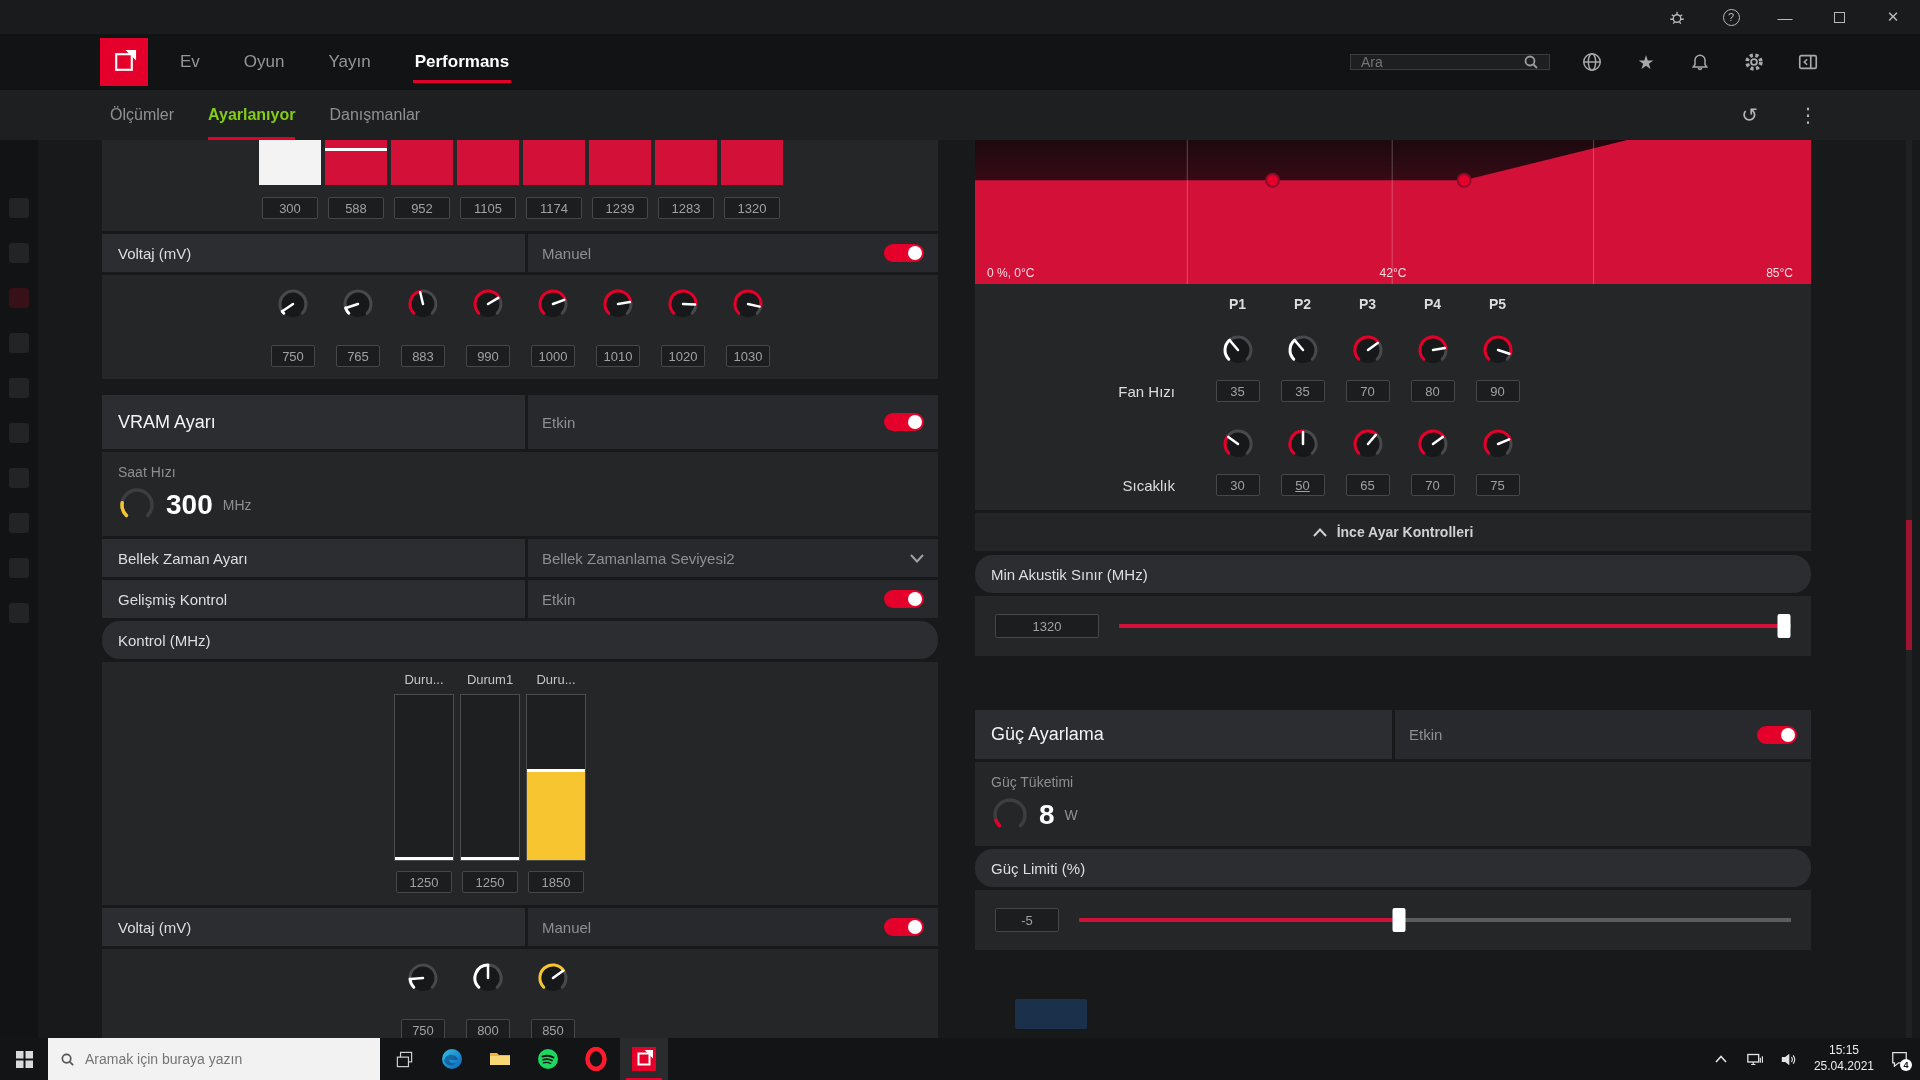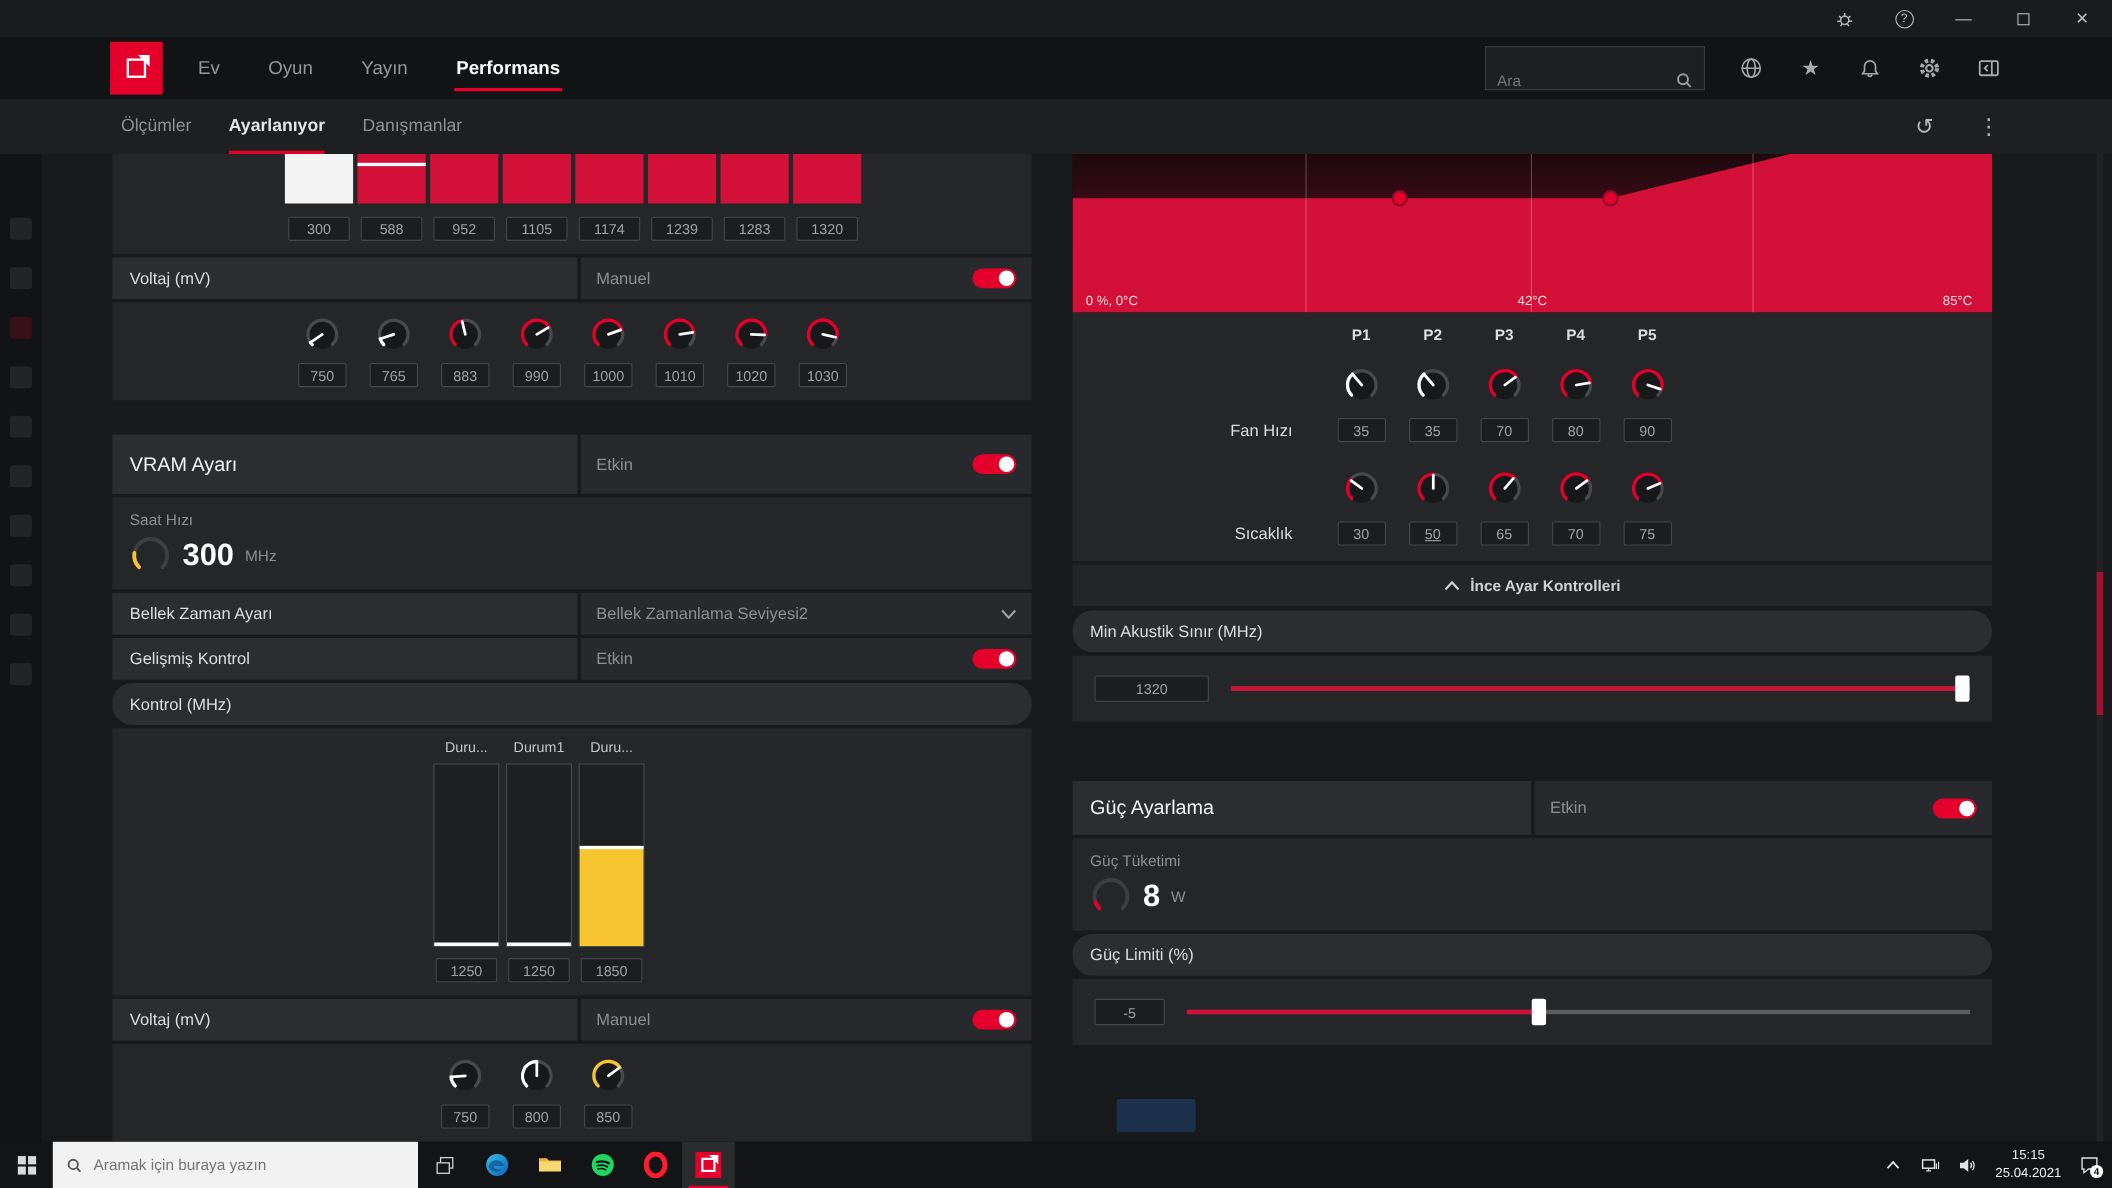--- a/index.html
+++ b/index.html
@@ -14,29 +14,29 @@
   .max-box{width:11px;height:11px;border:1.5px solid #b7b9ba;display:inline-block;}
 
   
   .mainnav{position:absolute;top:34px;left:0;right:0;height:56px;background:#111315;display:flex;align-items:center;}
   .amd-logo{width:48px;height:48px;background:#e4002b;margin-left:100px;display:flex;align-items:center;justify-content:center;flex:none;}
   .nav-items{display:flex;gap:44px;margin-left:32px;height:100%;align-items:center;}
   .nav-item{color:#94979a;font-size:17px;position:relative;height:100%;display:flex;align-items:center;cursor:default;}
   .nav-item.active{color:#fff;font-weight:700;}
   .nav-item.active::after{content:"";position:absolute;left:-2px;right:-2px;bottom:7px;height:3px;background:#e4002b;}
   .nav-right{margin-left:auto;display:flex;align-items:center;gap:30px;padding-right:100px;}
-  .searchbox{width:200px;height:40px;background:#1d1f21;border:1px solid #3a3d3f;display:flex;align-items:flex-end;padding:0 10px;gap:8px;}
+  .searchbox{width:200px;height:16px;background:#1d1f21;border:1px solid #3a3d3f;display:flex;align-items:center;padding:0 10px;gap:8px;}
   .searchbox input{flex:1;background:transparent;border:none;outline:none;color:#cfd1d2;font-size:14px;font-family:inherit;min-width:0;}
   .nico{width:24px;height:24px;display:flex;align-items:center;justify-content:center;color:#a7aaac;font-size:19px;}
 
   
   .subnav{position:absolute;top:90px;left:0;right:0;height:50px;background:#1d1f21;display:flex;align-items:center;}
   .subnav-items{display:flex;gap:34px;margin-left:110px;height:100%;}
   .subnav-item{color:#8f9294;font-size:16px;position:relative;height:100%;display:flex;align-items:center;cursor:default;}
-  .subnav-item.active{color:#e5e5e5;font-weight:700;}
+  .subnav-item.active{color:#84cc16;font-weight:700;}
   .subnav-item.active::after{content:"";position:absolute;left:0;right:0;bottom:0;height:3px;background:#e4002b;}
   .subnav-right{margin-left:auto;display:flex;gap:40px;padding-right:102px;color:#b5b7b8;font-size:20px;}
 
   
   .content{position:absolute;top:140px;left:0;width:1920px;height:898px;background:#17191a;overflow:hidden;}
   .leftstrip{position:absolute;left:0;top:0;width:38px;height:100%;background:#121314;}
   .strip-sq{position:absolute;left:9px;width:20px;height:20px;border-radius:3px;background:#222426;}
   .panel{position:absolute;}
   .pL{left:102px;width:836px;}
   .pR{left:975px;width:836px;}
@@ -56,21 +56,21 @@
   .vbox{height:22px;min-width:44px;background:#1b1d1f;border:1px solid #45484b;border-radius:2px;color:#9fa2a4;font-size:13px;display:flex;align-items:center;justify-content:center;padding:0 4px;}
 
   
   .bars-area{background:#242628;padding:0 0 12px 157px;display:flex;gap:4px;}
   .bar-block{width:62px;display:flex;flex-direction:column;align-items:center;}
   .bar{width:62px;height:45px;background:#d21038;position:relative;}
   .bar.white{background:#f3f3f3;}
   .bar.handle::after{content:"";position:absolute;top:8px;left:0;right:0;height:3px;background:#fff;}
   .bar-box{width:56px;margin-top:12px;}
   .knob-row{background:#242628;margin-top:3px;display:flex;gap:19px;padding:12px 0 12px 168px;}
-  .knob-block{width:46px;display:flex;flex-direction:column;align-items:center;gap:9px;}
+  .knob-block{width:46px;display:flex;flex-direction:column;align-items:center;gap:24px;}
 
   
   .stat-section{padding:12px 16px;}
   .small-label{color:#8d9092;font-size:14px;}
   .gauge-row{display:flex;align-items:center;gap:10px;margin-top:6px;}
   .big-val{font-size:28px;font-weight:700;color:#fff;}
   .unit{color:#8d9092;font-size:14px;}
 
   
   .sliders-section{padding:10px 0 12px;}

